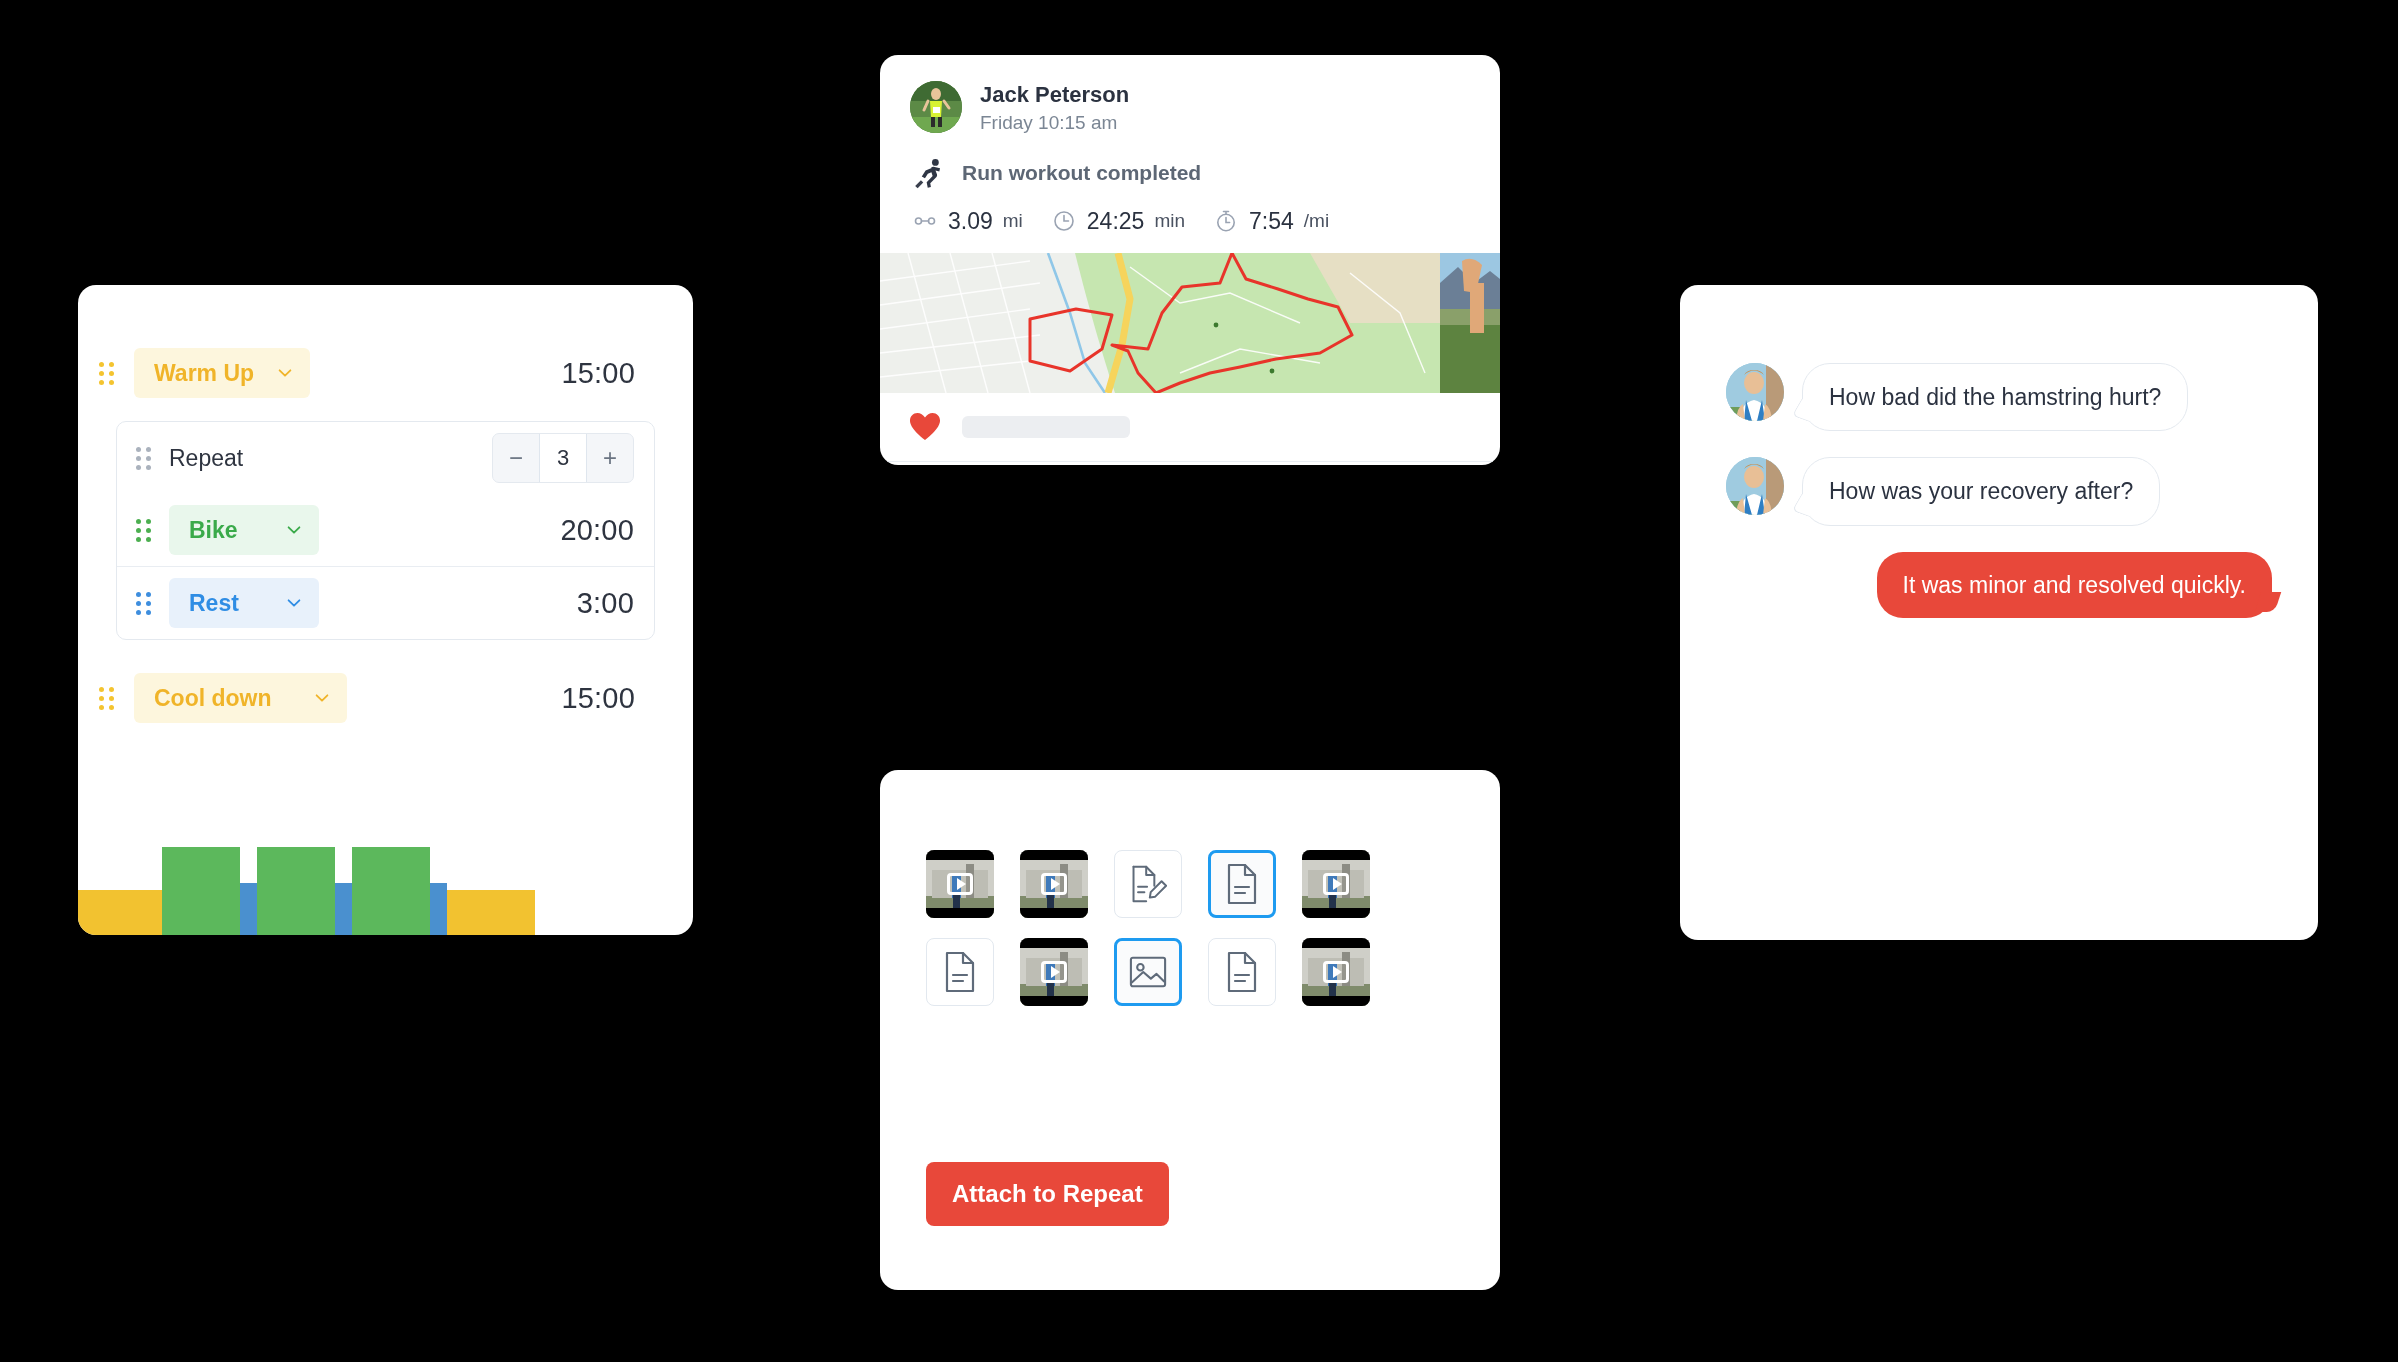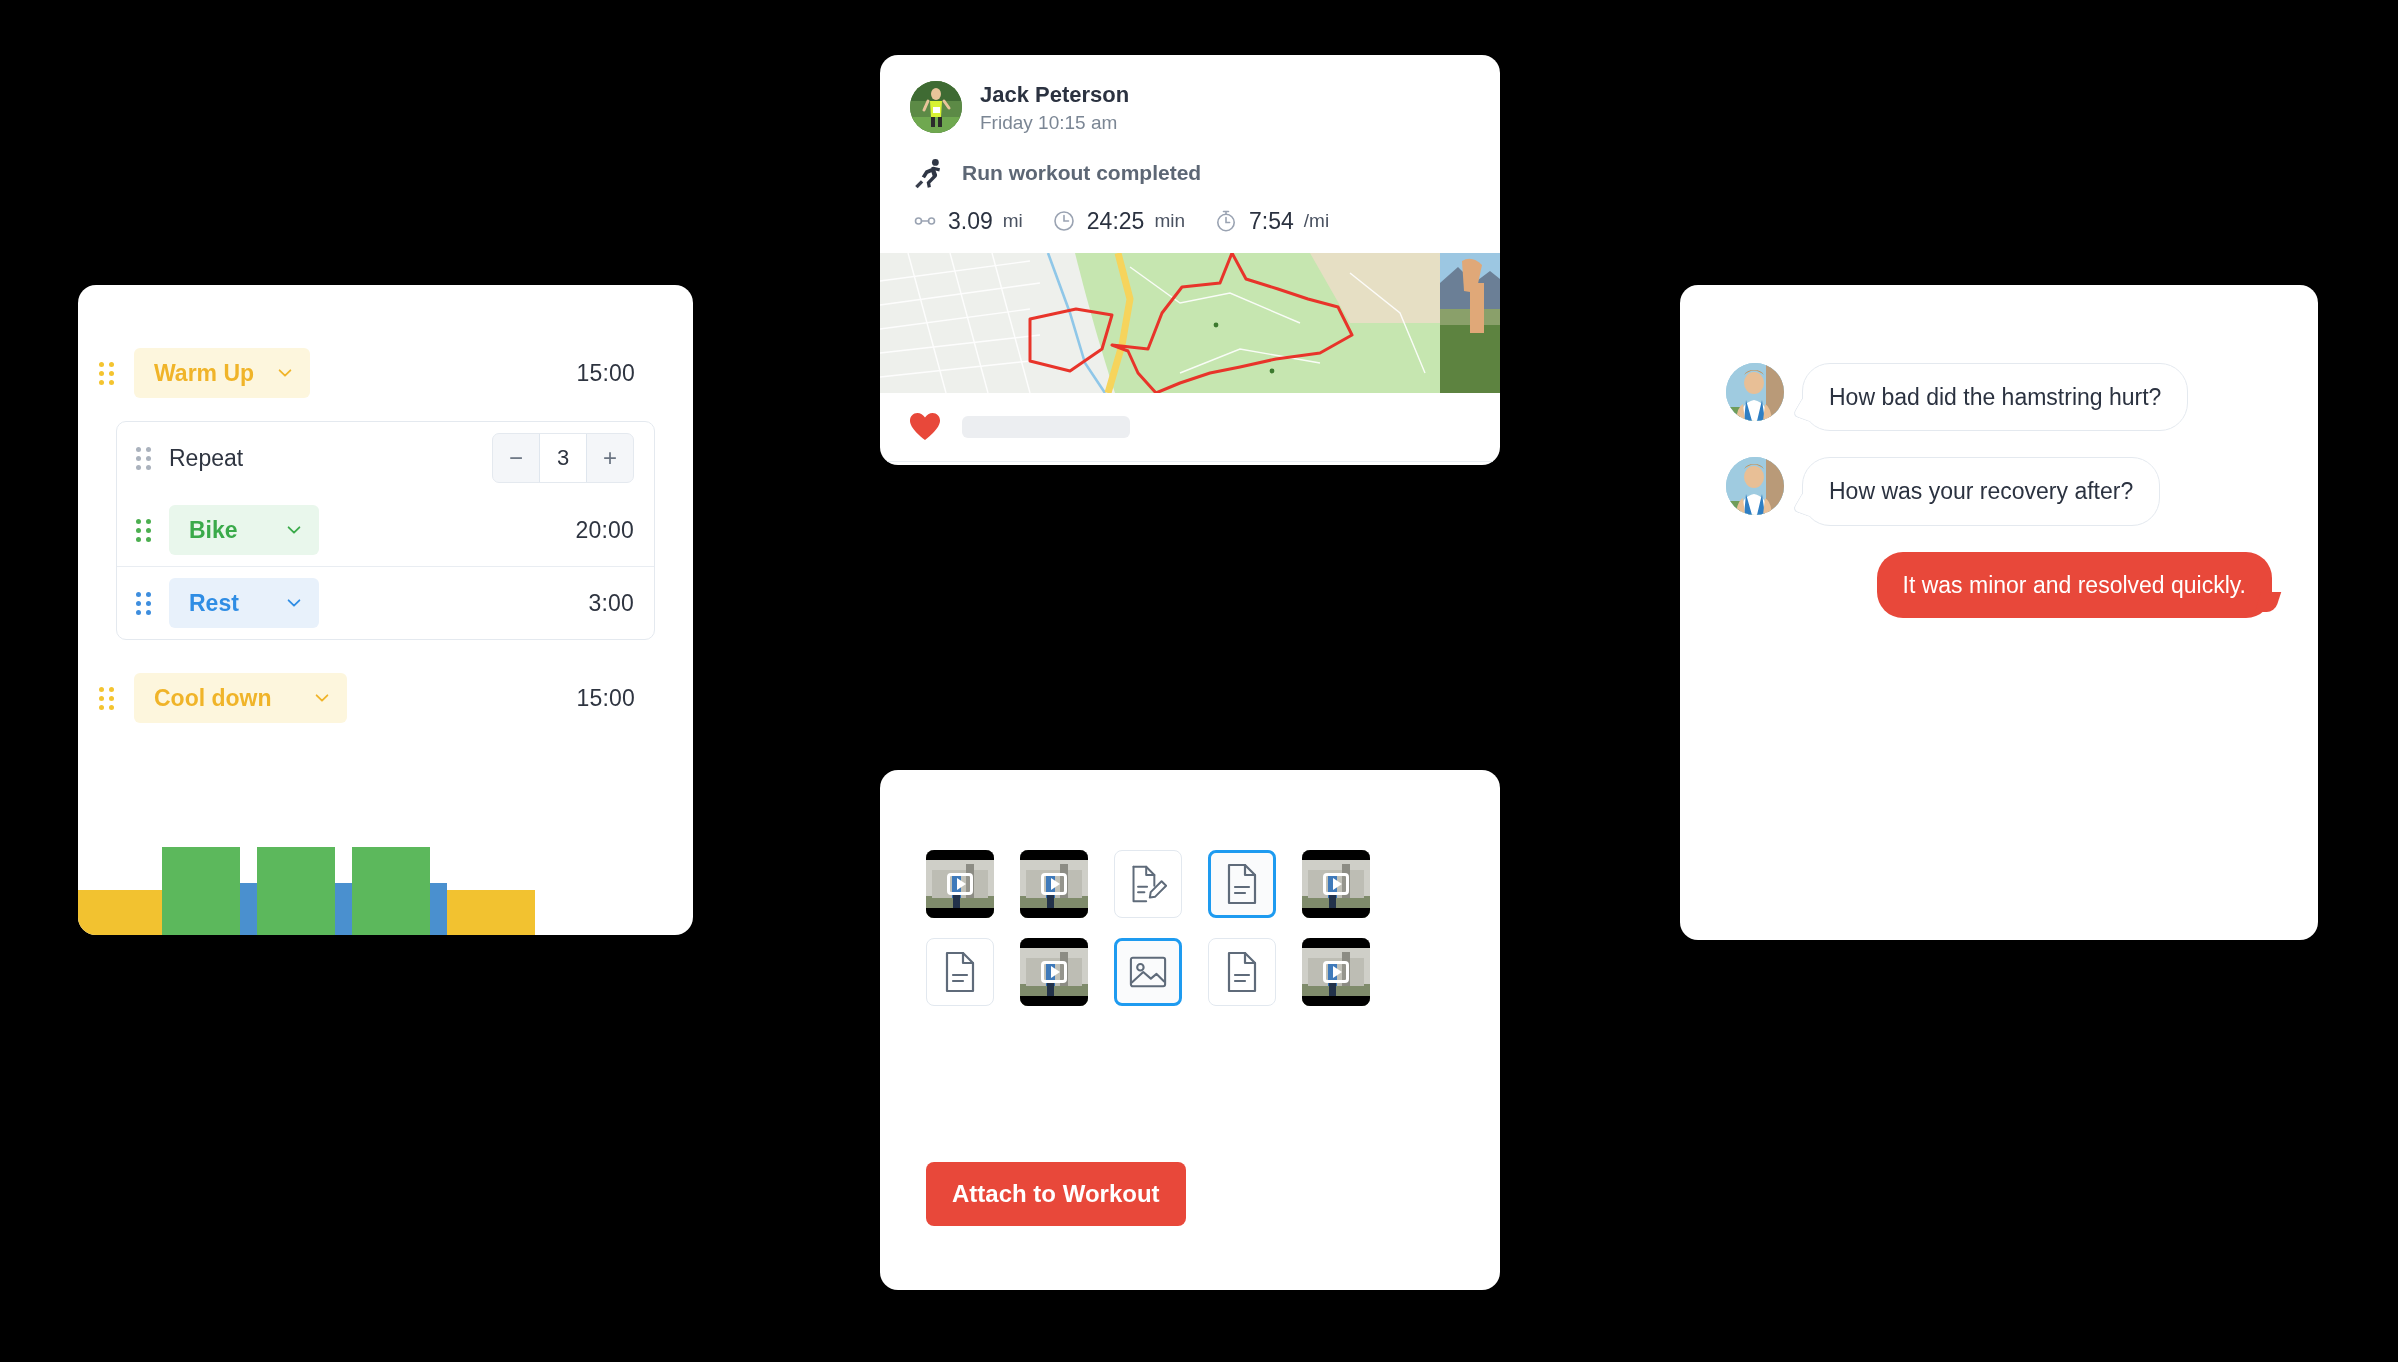--- a/index.html
+++ b/index.html
@@ -56,21 +56,21 @@
   .chip-warm   { background: #fdf6dd; color: #f0b429; }
   .chip-cool   { background: #fdf6dd; color: #f0b429; gap: 41px; }
   .chip-bike   { background: #e9f7ec; color: #3aaa4a; }
   .chip-rest   { background: #e8f1fb; color: #2f8de4; }
 
   .chev { width: 18px; height: 18px; flex: 0 0 18px; }
   .chev svg { display: block; width: 100%; height: 100%; }
 
   .wb-time {
     margin-left: auto;
-    font-size: 23px; color: #2e3440; font-weight: 400;
+    font-size: 29px; color: #2e3440; font-weight: 400;
     letter-spacing: .2px;
   }
   .wb-label { font-size: 23px; color: #2e3440; }
 
   
   .repeat-group {
     margin: 12px 38px 0 38px;
     border: 1px solid #e4e9ef;
     border-radius: 10px;
   }
@@ -589,21 +589,21 @@
               <rect x="6" y="20" width="56" height="28" fill="#bdbdb4"></rect>
               <rect x="40" y="14" width="8" height="34" fill="#8c8c84"></rect>
               <rect x="26" y="24" width="9" height="24" fill="#2f6fb5"></rect>
               <rect x="27" y="44" width="7" height="16" fill="#22324a"></rect>
             </svg></span>
           <span class="vid-bars" style="top:0"></span>
           <span class="vid-bars" style="bottom:0"></span>
           <span class="play-badge"></span>
         </div>
       </div>
-    <button class="attach-btn">Attach to Workout</button>
+    <button class="attach-btn">Attach to Repeat</button>
   </div>
 
   <div class="card" id="chat-card">
     <div class="chat-wrap" id="chat-list">
         <div class="msg-row in">
           <span class="avatar-chat"><svg viewBox="0 0 58 58" width="58" height="58">
               <rect width="58" height="58" fill="#9fcbe0"></rect>
               <rect x="40" width="18" height="58" fill="#b99a78"></rect>
               <rect y="44" width="40" height="14" fill="#6f9d5a"></rect>
               <ellipse cx="28" cy="20" rx="10" ry="11" fill="#e8bf96"></ellipse>

